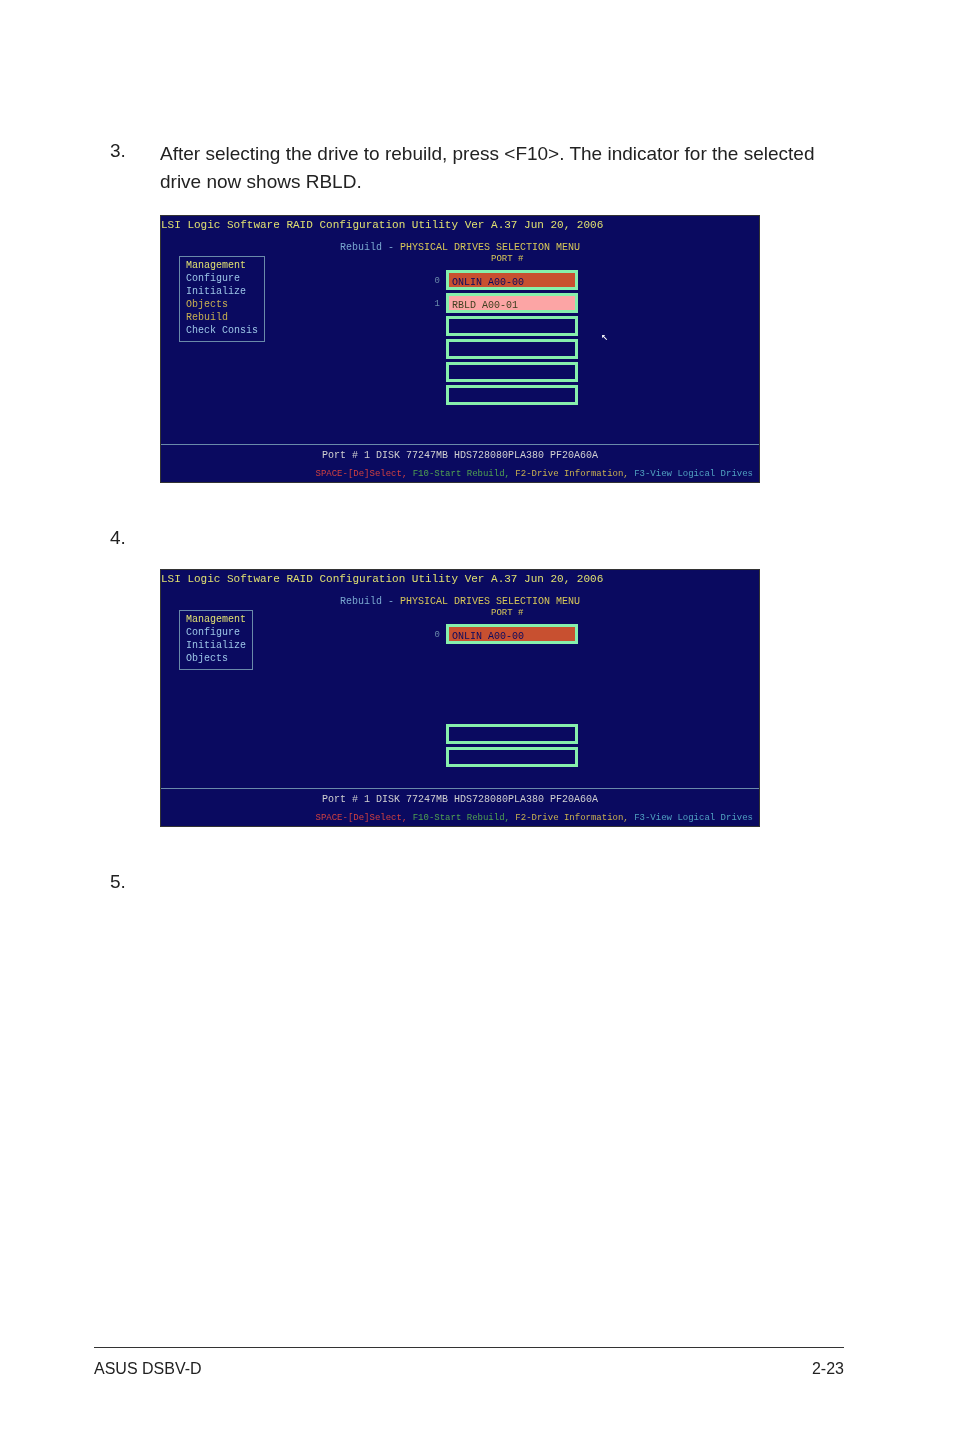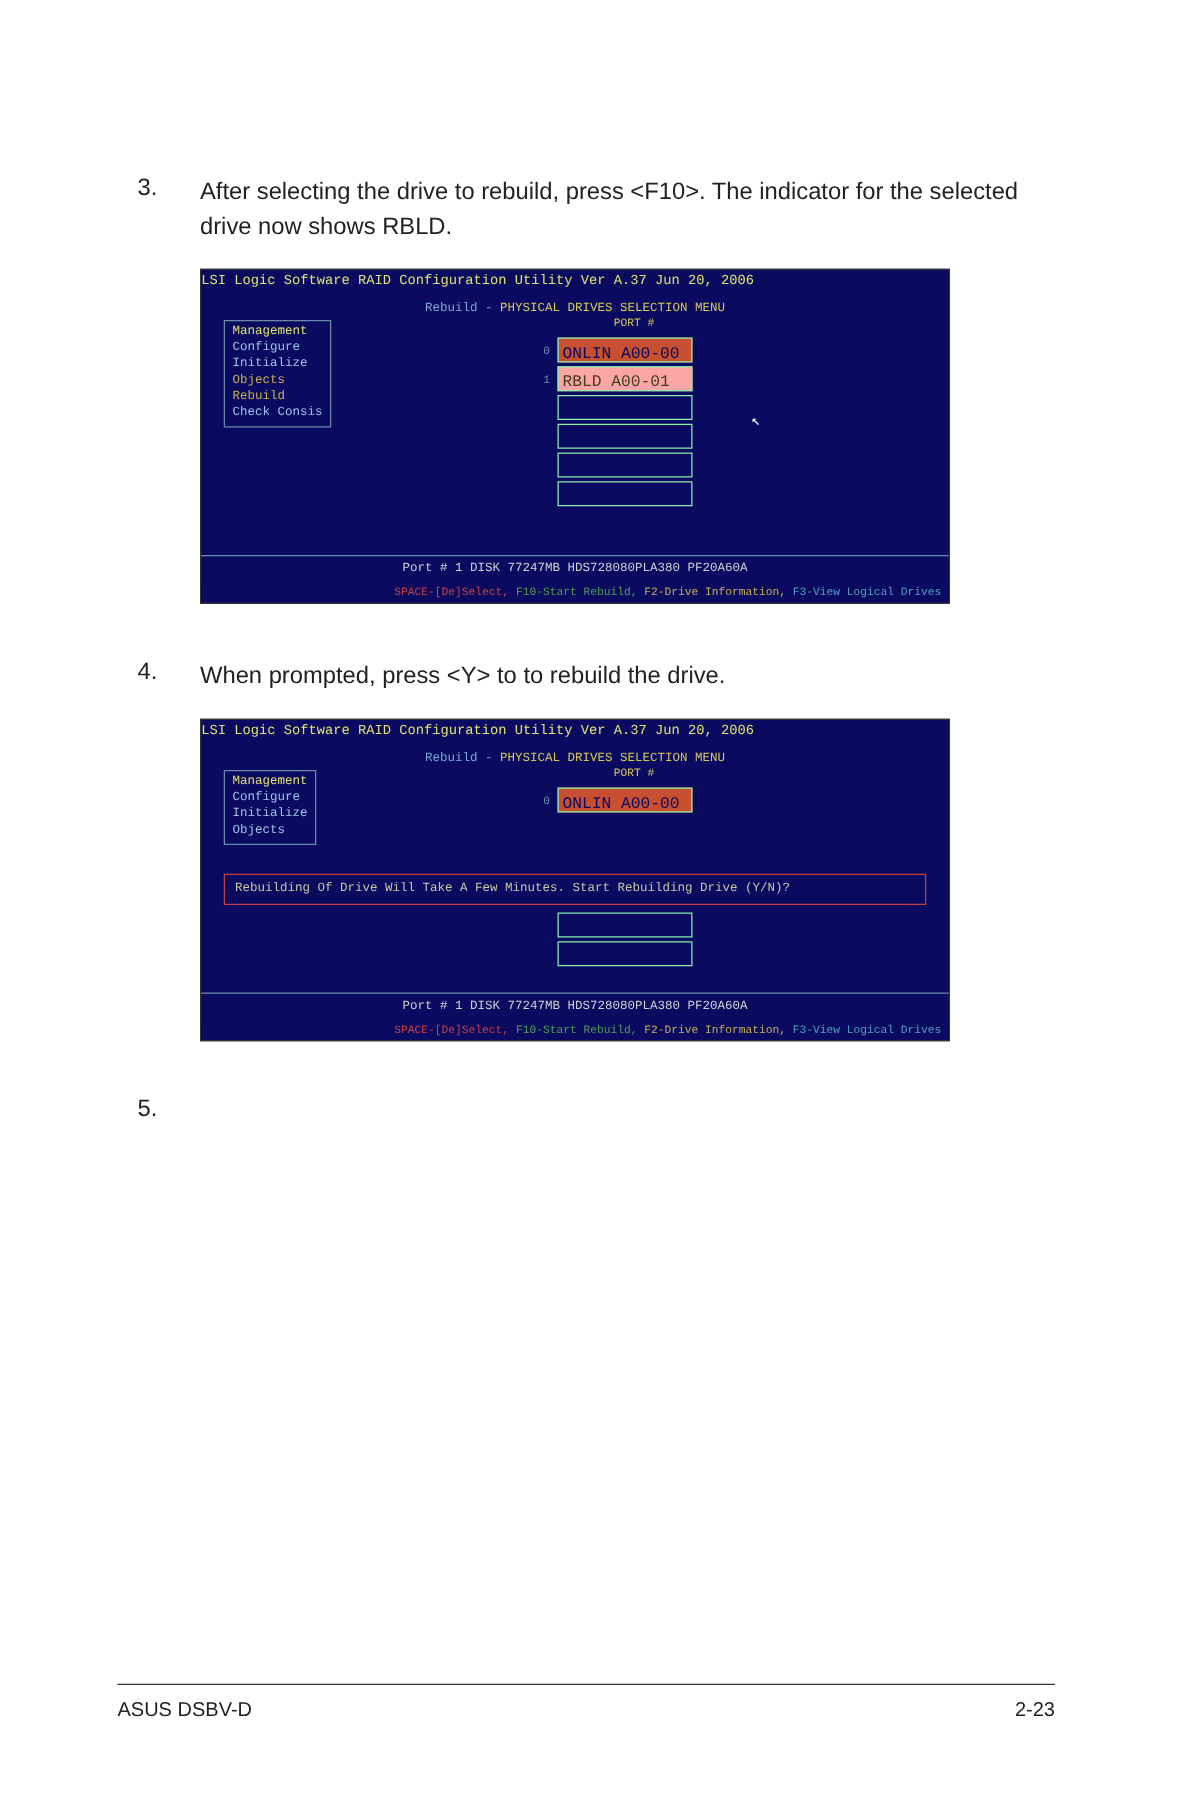--- a/index.html
+++ b/index.html
@@ -97,24 +97,24 @@
     }
     .drive-num {
       width: 14px;
       text-align: right;
       color: #6a8aaa;
       font-size: 9px;
       padding-top: 6px;
       margin-right: 6px;
     }
     .drive-cell {
-      width: 108px;
+      width: 132px;
       height: 20px;
-      border: 1px solid #86efac;
-      font-size: 13px;
+      border: 3px solid #86efac;
+      font-size: 10px;
       padding: 4px 3px;
       color: #5a7a9a;
     }
     .drive-cell.orange {
       background: #c85030;
       color: #0a0a60;
     }
     .drive-cell.selected {
       background: #fca5a5;
       color: #404020;
@@ -236,21 +236,20 @@
     <div class="bios-footer">
       <span class="red">SPACE-[De]Select,</span>
       <span class="green">F10-Start Rebuild,</span>
       <span class="yellow">F2-Drive Information,</span>
       <span class="cyan">F3-View Logical Drives</span>
     </div>
   </div>
 
   <div class="step">
     <div class="step-num">4.</div>
-    <div class="step-text">When prompted, press &lt;Y&gt; to to rebuild the drive.</div>
   </div>
 
   <div class="bios-screen">
     <div class="bios-title">LSI Logic Software RAID Configuration Utility Ver A.37 Jun 20, 2006</div>
     <div class="bios-body bios-body-short">
       <div class="rebuild-header">
         <span>Rebuild - </span><span class="yellow">PHYSICAL DRIVES SELECTION MENU</span>
       </div>
       <div class="port-label">PORT #</div>
       <div class="menu-box">
@@ -258,21 +257,20 @@
         <div>Configure</div>
         <div>Initialize</div>
         <div>Objects</div>
       </div>
       <div class="drive-grid">
         <div class="drive-row">
           <div class="drive-num">0</div>
           <div class="drive-cell orange">ONLIN A00-00</div>
         </div>
       </div>
-      <div class="rebuild-msg">Rebuilding Of Drive Will Take A Few Minutes. Start Rebuilding Drive (Y/N)?</div>
       <div class="drive-grid" style="top:136px;">
         <div class="drive-row">
             <div class="drive-num"></div>
             <div class="drive-cell"></div>
           </div>
         <div class="drive-row">
             <div class="drive-num"></div>
             <div class="drive-cell"></div>
           </div>
       </div>

